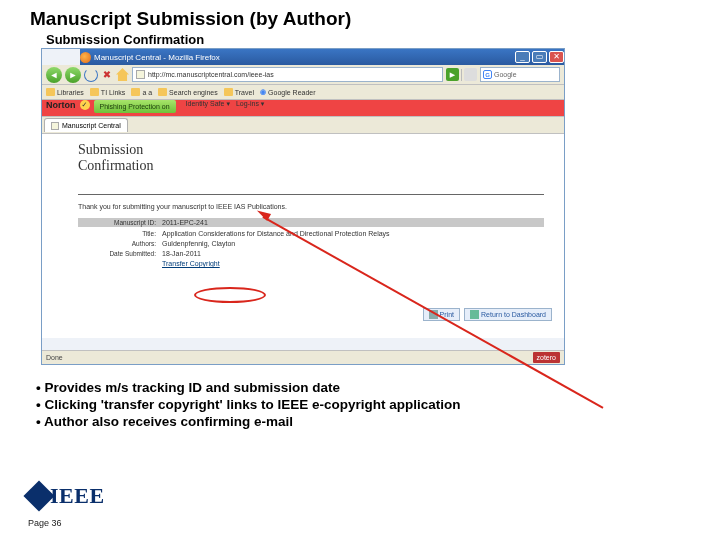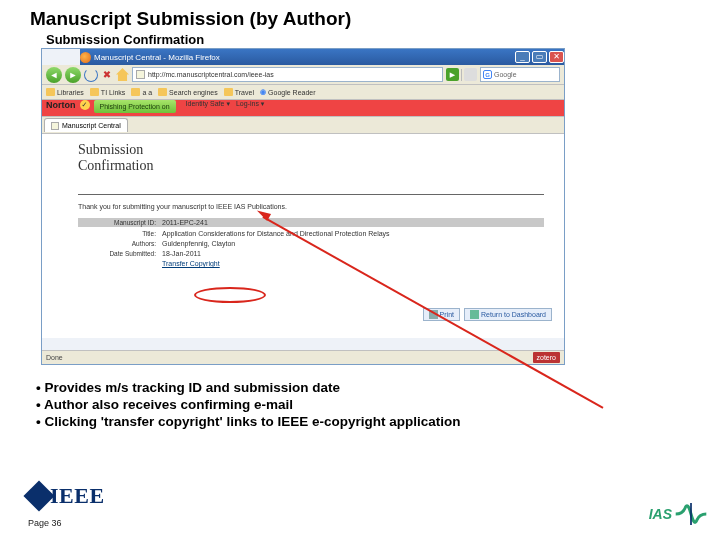--- a/index.html
+++ b/index.html
@@ -191,34 +191,25 @@
     <span>Done</span>
     <span class="zotero">zotero</span>
   </div>
 </div>
 
 <div class="arrow-line" style="left:263px; top:216px; width:390px; transform:rotate(29.3deg);"></div>
 <div class="arrow-tip" style="left:256px; top:210px; transform:rotate(29.3deg);"></div>
 
 <div class="bullets">
   <div>• <span>Provides m/s tracking ID and submission date</span></div>
+  <div>• <span>Clicking 'transfer copyright' links to IEEE e-copyright application</span></div>
   <div>• <span>Author also receives confirming e-mail</span></div>
-  <div>• <span>Clicking 'transfer copyright' links to IEEE e-copyright application</span></div>
 </div>
 
 <div class="footer">
   <div>
     <div class="ieee-logo">
       <div class="ieee-diamond"></div>
       <span class="ieee-text">IEEE</span>
     </div>
     <div class="page-num">Page 36</div>
   </div>
-  <div class="ias-logo">
-    <span>IAS</span>
-    <div class="ias-wave">
-      <svg viewBox="0 0 40 30">
-          <path d="M2 15 Q10 15 13 8 Q16 0 20 15 Q24 30 27 22 Q30 15 38 15" stroke="#2aa06f" stroke-width="3.5" fill="none"></path>
-          <line x1="20" y1="2" x2="20" y2="28" stroke="#0a2f6b" stroke-width="2"></line>
-        </svg>
-    </div>
-  </div>
 </div>
 
 </body></html>

